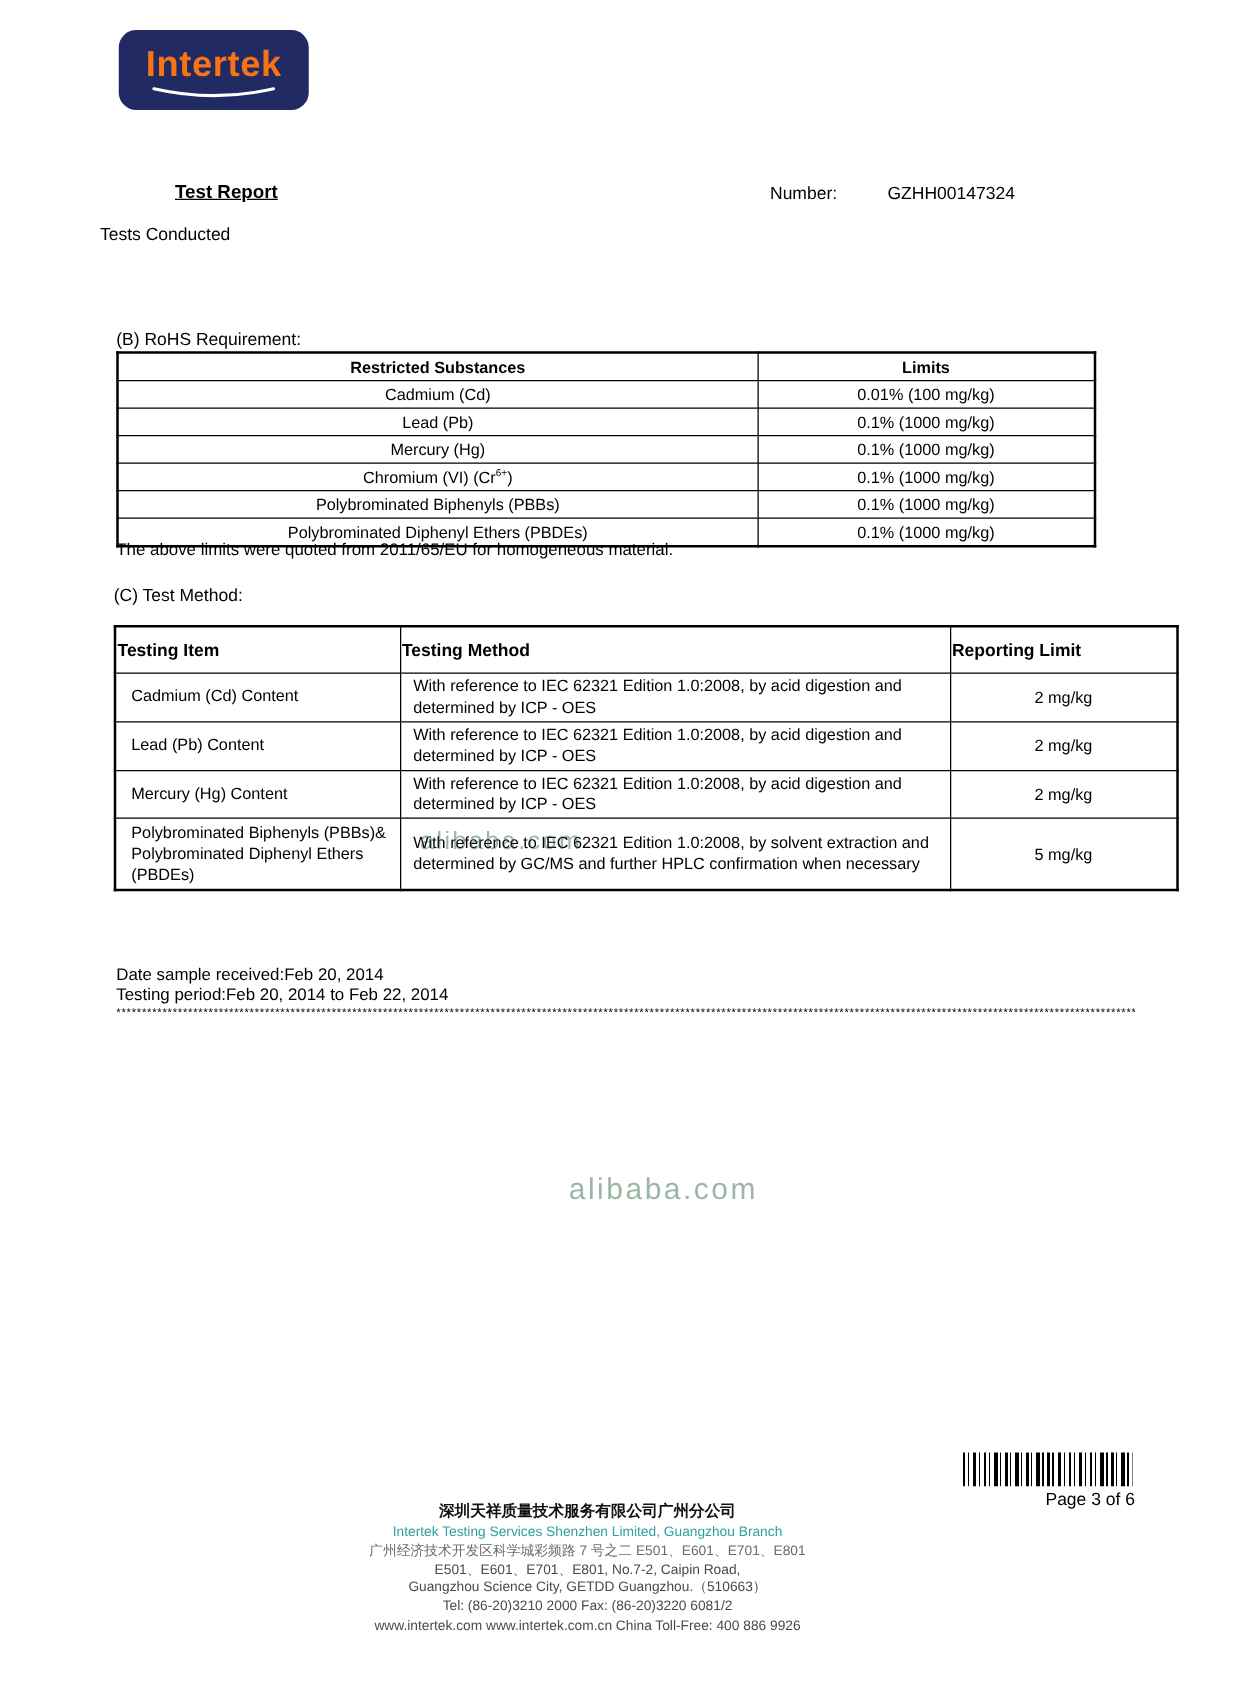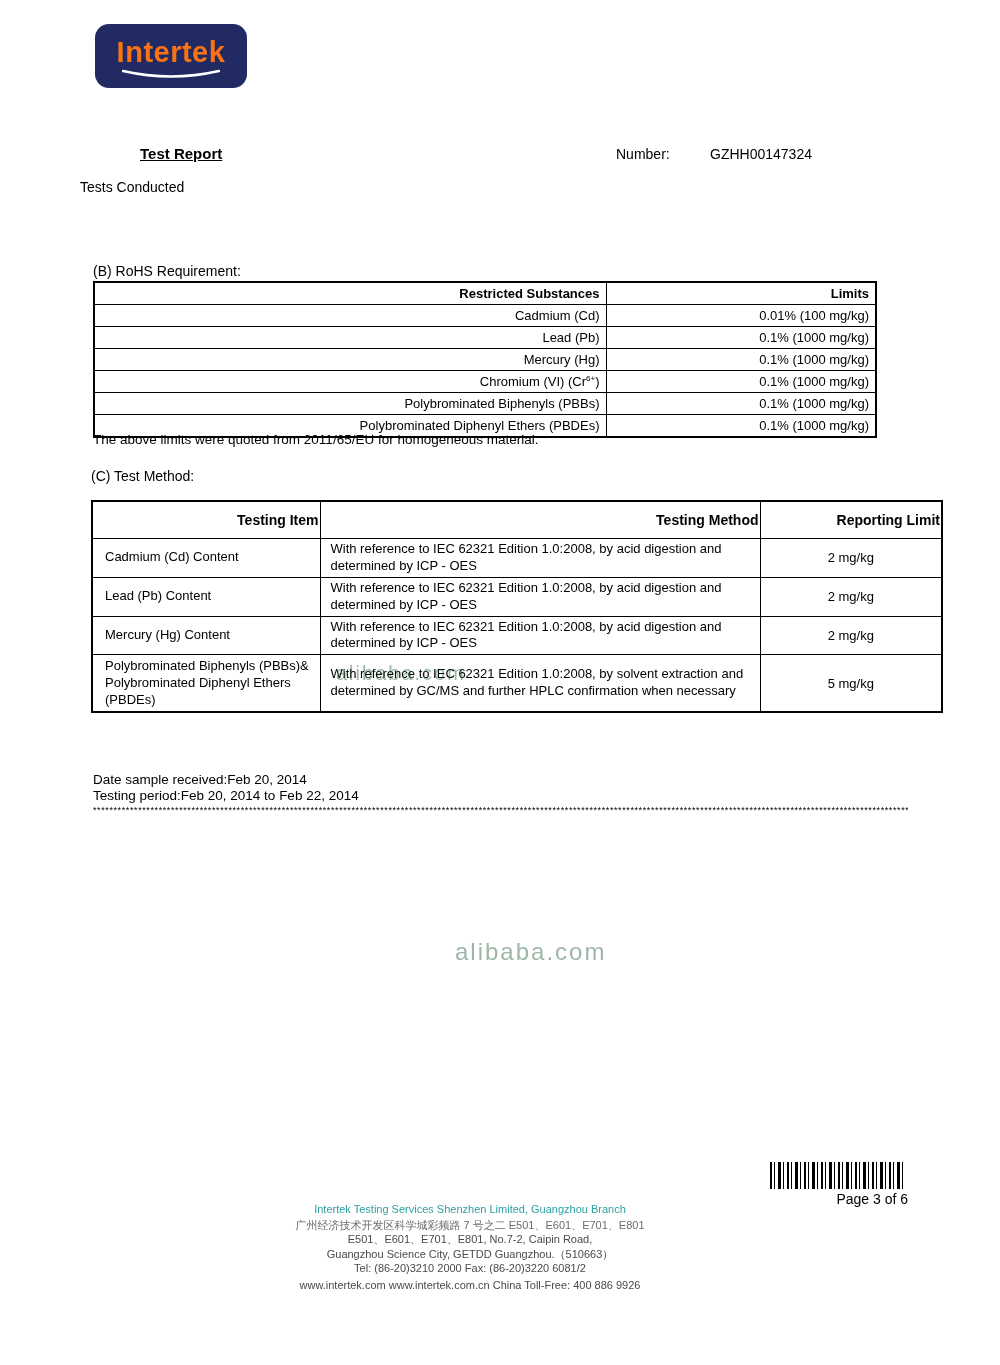--- a/index.html
+++ b/index.html
@@ -33,29 +33,29 @@
   .note{position:absolute;left:93px;top:432px;font-size:13.5px;}
   .sec-c-heading{position:absolute;left:91px;top:468px;font-size:14px;}
   
   table{border-collapse:collapse;table-layout:fixed;}
   .tbl1{
     position:absolute;left:93px;top:281px;width:782px;
     border:2px solid #000;font-size:13px;
   }
   .tbl1 th,.tbl1 td{
     border:1px solid #000;padding:1px 6px;height:19px;
-    text-align:right;vertical-align:middle;white-space:nowrap;overflow:hidden;
+    text-align:center;vertical-align:middle;white-space:nowrap;overflow:hidden;
   }
   .tbl1 th{font-weight:bold;}
   .tbl2{
     position:absolute;left:91px;top:500px;width:850px;
     border:2px solid #000;font-size:13px;
   }
   .tbl2 th,.tbl2 td{border:1px solid #000;vertical-align:middle;}
-  .tbl2 th{font-size:14px;font-weight:bold;text-align:right;height:34px;}
+  .tbl2 th{font-size:14px;font-weight:bold;text-align:left;height:34px;}
   .td-item{padding:2px 6px 2px 12px;line-height:1.3;}
   .td-method{padding:2px 10px;line-height:1.3;margin-left:48px;}
   .td-limit{text-align:center;}
   .r2{height:38px;}
   .r3l{height:52px;}
   .r3{height:57px;}
   sup{font-size:8px;line-height:0;}
   
   .date-received{position:absolute;left:93px;top:772px;font-size:13.5px;}
   .date-period{position:absolute;left:93px;top:788px;font-size:13.5px;}
@@ -193,20 +193,21 @@
   <div class="date-period">Testing period:Feb 20, 2014 to Feb 22, 2014</div>
   <div class="stars">**************************************************************************************************************************************************************************************************************************</div>
 
   <div class="watermark wm1">alibaba.com</div>
   <div class="watermark wm2">alibaba.com</div>
 
   <div class="barcode"></div>
   <div class="page-num">Page 3 of 6</div>
 
   <div class="footer">
+    <div class="f-cn">深圳天祥质量技术服务有限公司广州分公司</div>
     <div class="f-en">Intertek Testing Services Shenzhen Limited, Guangzhou Branch</div>
     <div class="f-line cn">广州经济技术开发区科学城彩频路 7 号之二 E501、E601、E701、E801</div>
     <div class="f-line">E501、E601、E701、E801, No.7-2, Caipin Road,</div>
     <div class="f-line">Guangzhou Science City, GETDD Guangzhou.（510663）</div>
     <div class="f-line">Tel:  (86-20)3210 2000  Fax: (86-20)3220 6081/2</div>
     <div class="f-line last">www.intertek.com  www.intertek.com.cn  China Toll-Free: 400 886 9926</div>
   </div>
 
 </div>
 

